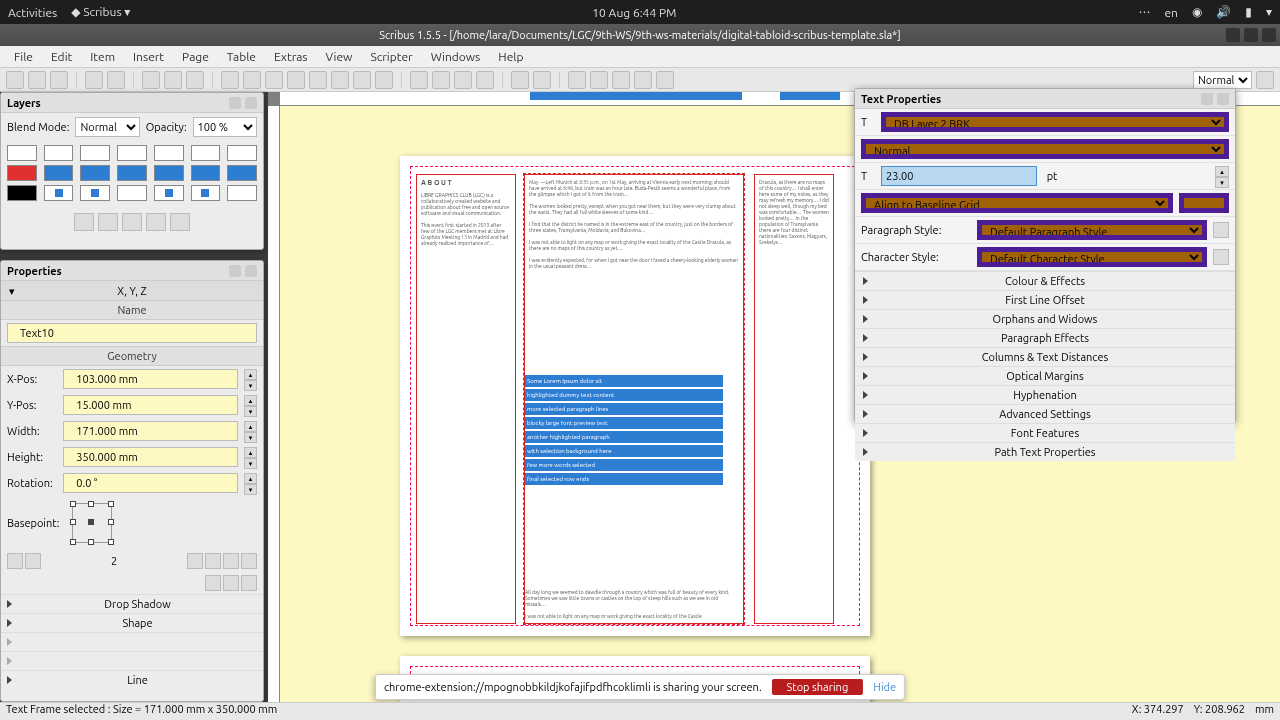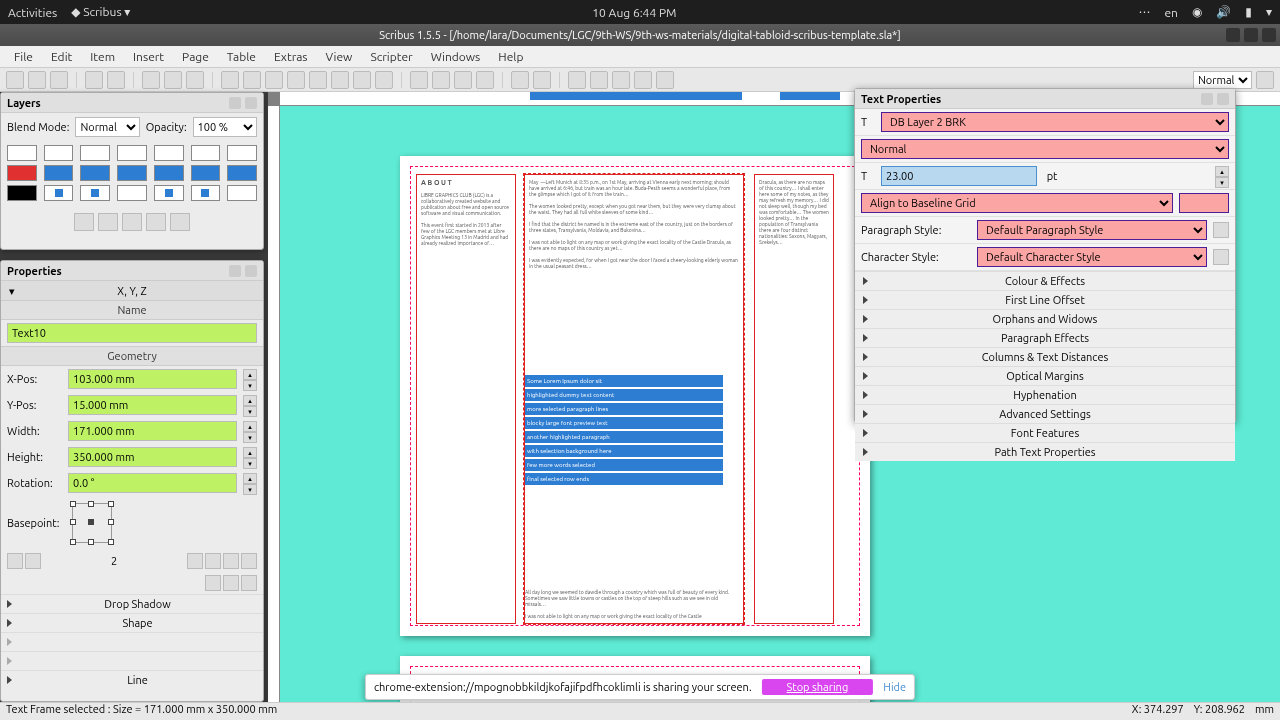--- a/index.html
+++ b/index.html
@@ -28,53 +28,53 @@
 .layerstable .cell.sel{background:#2d7dd2;}
 .layerstable .cell.red{background:#e03030;}
 .layerstable .cell.ck{background:#fff;}
 .layerstable .cell.ck::after{content:"";width:8px;height:8px;background:#2d7dd2;}
 
 .props{position:absolute;top:260px;left:0;width:264px;bottom:18px;background:#ececec;border:1px solid #aaa;border-radius:3px;box-shadow:0 2px 6px rgba(0,0,0,.3);}
 .props .body{position:absolute;top:20px;bottom:0;left:0;right:0;overflow:auto;}
 .props .sect{background:#e0e0e0;border-top:1px solid #ccc;border-bottom:1px solid #ccc;padding:3px 6px;font-size:11px;color:#333;text-align:center;}
 .props .field{display:flex;align-items:center;padding:3px 6px;gap:6px;}
 .props .field label{width:55px;font-size:11px;}
-.props .field input{flex:1;height:20px;border:1px solid #bbb;background:#bef264;padding:0 4px;font-size:11px;}
+.props .field input{flex:1;height:20px;border:1px solid #bbb;background:#fef9c3;padding:0 12px;font-size:11px;}
 .props .spinbtns{width:14px;height:20px;display:flex;flex-direction:column;}
 .props .spinbtns span{flex:1;background:#ddd;border:1px solid #bbb;font-size:7px;text-align:center;}
 .props .collapsed{display:flex;align-items:center;padding:3px 6px;gap:6px;background:#ececec;border-top:1px solid #ddd;}
 .props .collapsed .tri{width:0;height:0;border-left:5px solid #444;border-top:4px solid transparent;border-bottom:4px solid transparent;}
 .basepoint{width:40px;height:40px;border:1px solid #999;margin:4px;position:relative;}
 .basepoint span{position:absolute;width:6px;height:6px;background:#fff;border:1px solid #444;}
 
 .canvas{position:absolute;top:92px;left:268px;right:0;bottom:18px;background:#808080;}
 .ruler-h{position:absolute;top:0;left:12px;right:0;height:14px;background:#fff;border-bottom:1px solid #888;}
 .ruler-v{position:absolute;top:14px;left:0;bottom:0;width:12px;background:#fff;border-right:1px solid #888;}
-.pagewrap{position:absolute;top:14px;left:12px;right:0;bottom:0;overflow:auto;background:#5eead4;}
+.pagewrap{position:absolute;top:14px;left:12px;right:0;bottom:0;overflow:auto;background:#fef9c3;}
 .spread{position:absolute;background:#fff;box-shadow:2px 2px 6px rgba(0,0,0,.4);}
 .spread.one{top:50px;left:120px;width:470px;height:480px;}
 .spread.two{top:550px;left:120px;width:470px;height:100px;}
 .margin{position:absolute;border:1px dashed #f06;}
 .tframe{position:absolute;border:1px solid #d22;font-size:5px;line-height:6px;color:#555;padding:4px;overflow:hidden;}
 .tframe.sel{outline:1px dashed #d22;}
 .hitext{position:absolute;background:#2d7dd2;color:#fff;font-size:6px;line-height:10px;padding:1px 2px;}
 .tprops{position:absolute;top:88px;right:44px;width:382px;height:335px;background:#f4f4f4;border:1px solid #aaa;border-radius:3px;box-shadow:0 2px 8px rgba(0,0,0,.4);z-index:50;}
 .tprops .row{display:flex;align-items:center;padding:3px 6px;gap:6px;border-bottom:1px solid #e0e0e0;}
-.tprops select,.tprops input{flex:1;height:20px;border:1px solid #4c1d95;background:#fca5a5;padding:0 4px;font-size:11px;}
+.tprops select,.tprops input{flex:1;height:20px;border:5px solid #4c1d95;background:#a16207;padding:0 4px;font-size:11px;}
 .tprops .label{width:110px;font-size:11px;}
 .tprops .exp{display:flex;align-items:center;padding:3px 6px;gap:6px;background:#eee;border-top:1px solid #ddd;justify-content:center;}
 .tprops .exp .tri{width:0;height:0;border-left:5px solid #444;border-top:4px solid transparent;border-bottom:4px solid transparent;margin-right:6px;position:absolute;left:8px;}
 .tprops .iconrow{display:flex;gap:3px;padding:4px 6px;}
 .tprops .iconrow span{width:18px;height:18px;background:#e0e0e0;border:1px solid #bbb;}
 .fontsize{display:flex;align-items:center;}
 .fontsize input{width:50px;background:#b8d8f0;border:1px solid #4a90d0;}
 .statusbar{position:absolute;bottom:0;left:0;right:0;height:18px;background:#e8e8e8;border-top:1px solid #ccc;display:flex;align-items:flex-start;padding:0 6px;justify-content:space-between;font-size:10px;}
 .statusbar .r{display:flex;gap:10px;}
 .sharebar{position:absolute;bottom:20px;left:50%;transform:translateX(-50%);background:#fff;border:1px solid #ccc;border-radius:3px;padding:4px 8px;display:flex;align-items:center;gap:10px;box-shadow:0 2px 6px rgba(0,0,0,.3);font-size:11px;}
-.sharebar .stop{background:#d946ef;color:#fff;padding:2px 25px;border-radius:2px;text-decoration:underline;}
+.sharebar .stop{background:#b91c1c;color:#fff;padding:2px 15px;border-radius:2px;}
 .sharebar .hide{color:#4a90d0;}
 .bluemark{position:absolute;top:0;height:8px;background:#2d7dd2;}
 </style>
 </head>
 <body>
 
 <div class="topbar">
   <div class="left">
     <span>Activities</span>
     <span>◆ <span>Scribus</span> ▾</span>

